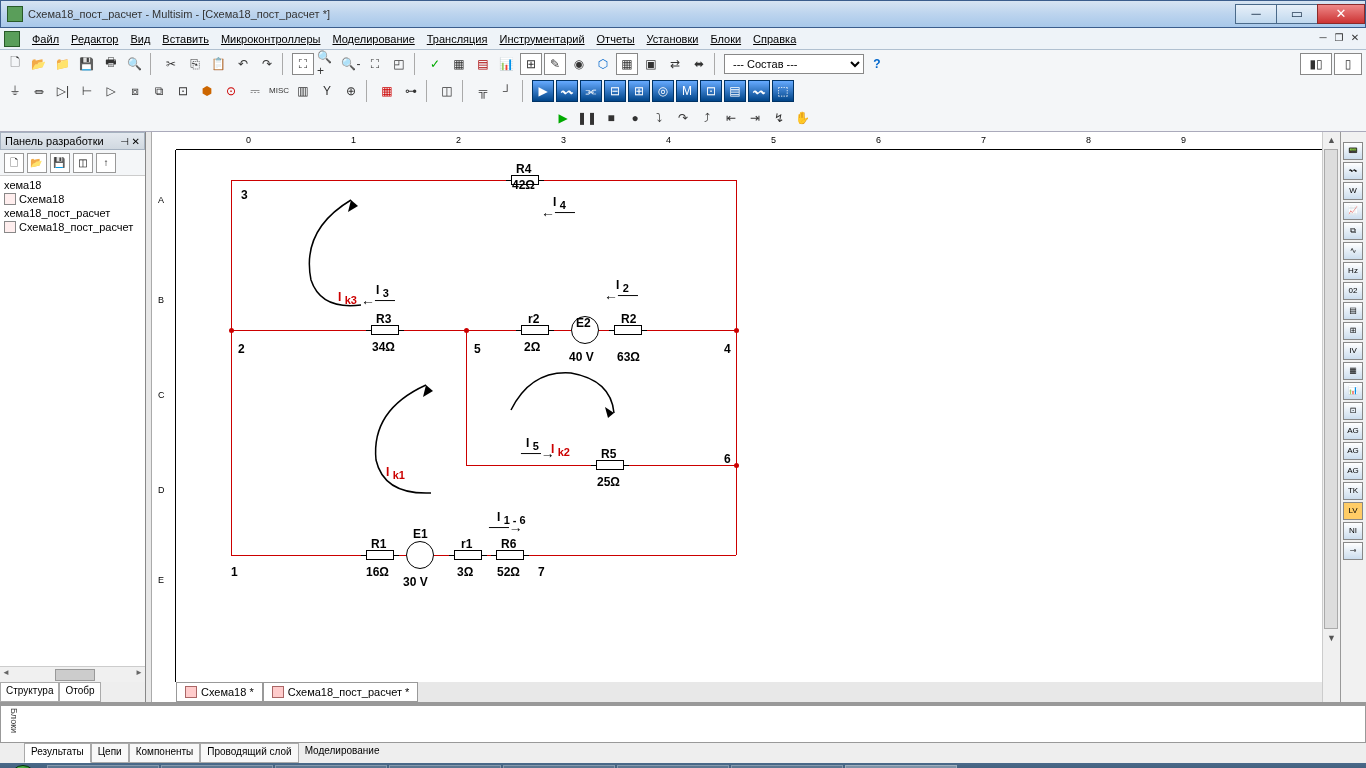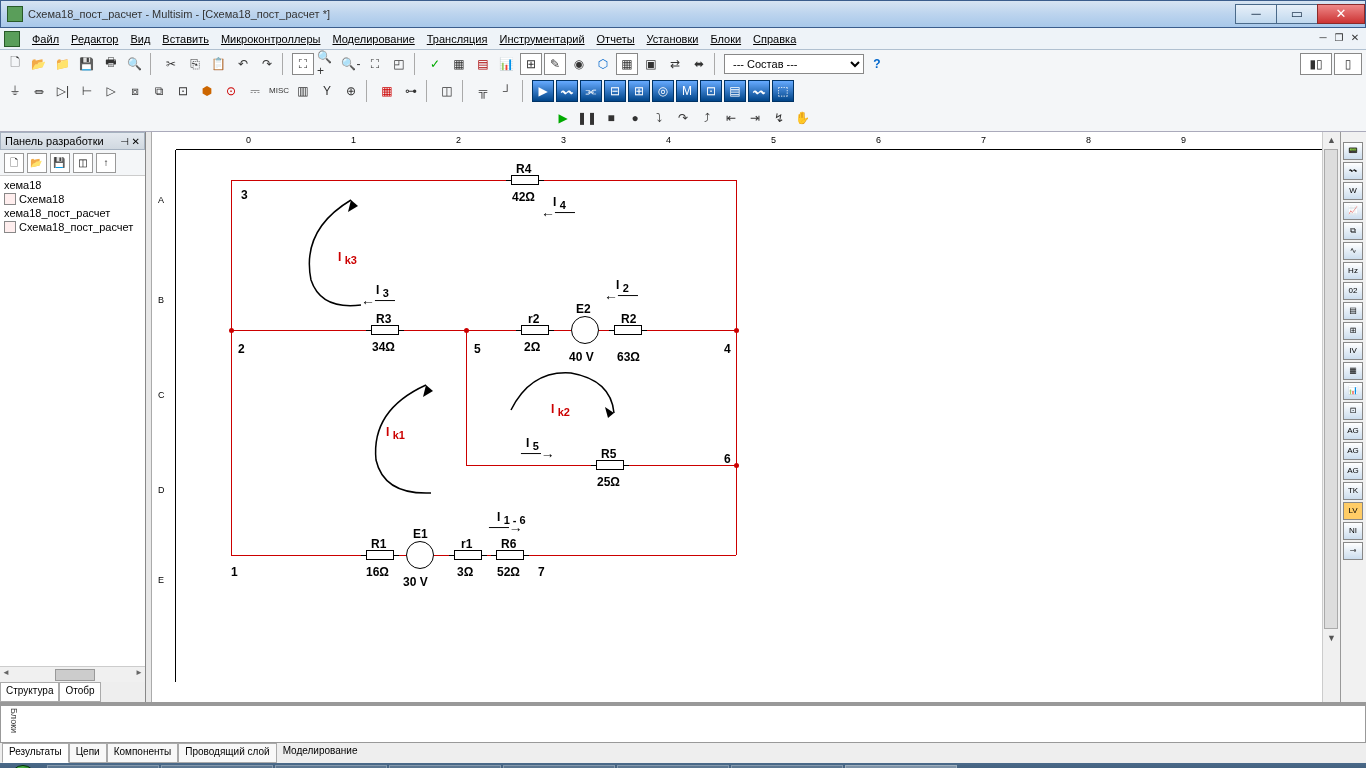--- a/index.html
+++ b/index.html
@@ -63,42 +63,42 @@
 
 .wire { position: absolute; background: #c00; }
 .wire.h { height: 1px; }
 .wire.v { width: 1px; }
 .node { position: absolute; width: 5px; height: 5px; background: #c00; border-radius: 50%; transform:translate(-2px,-2px);}
 .comp-res { position: absolute; width: 28px; height: 10px; background: #fff; border: 1.5px solid #000; }
 .comp-res::before{content:"";position:absolute;left:-6px;top:4px;width:6px;height:1px;background:#000;}
 .comp-res::after{content:"";position:absolute;right:-6px;top:4px;width:6px;height:1px;background:#000;}
 .comp-src { position: absolute; width: 28px; height: 28px; border: 1.5px solid #000; border-radius: 50%; background: #fff; }
 .label { position: absolute; font-size: 12px; color: #000; font-weight: bold; }
-.label.red { color: #c00; }
+.label.red { color: #c00; margin-top: 40px; }
 .arrow { position: absolute; font-size: 14px; color: #000; }
 
 
 .doc-tabs { position: absolute; bottom: 0; left: 24px; right: 18px; height: 20px; background: #e8e8e8; display: flex; }
 .doc-tabs .tab { padding: 2px 8px; background: #fff; border: 1px solid #999; font-size: 11px; display:flex;align-items:center;gap:4px;}
 .doc-tabs .tab .ic{width:12px;height:12px;background:#fcc;border:1px solid #a66;}
 .vsb{position:absolute;right:0;top:0;width:18px;bottom:0;background:#f0f0f0;border-left:1px solid #ccc;}
 .vsb .a{height:16px;text-align:center;font-size:9px;color:#555;line-height:16px;}
 .vsb .tr{width:14px;margin:1px;background:#ddd;border:1px solid #aaa;}
 
 
 .instruments { width: 26px; background: #f1f1f1; border-left: 1px solid #999; display: flex; flex-direction: column; gap: 2px; padding: 10px 2px; }
 .instruments .ib { width: 20px; height: 18px; border: 1px solid #888; background: linear-gradient(#fff,#cde); font-size: 8px; text-align: center; line-height: 16px; }
 
 
 .log-wrap{border-top:3px solid #999;}
 .log { height: 38px; background: #fff; border: 1px solid #999; padding: 2px 6px; overflow: hidden; display:flex;}
 .log-side{width:12px;writing-mode:vertical-rl;font-size:9px;color:#444;margin-right:4px;}
 .log .content{flex:1;}
 .log .line { font-size: 11px; white-space: nowrap; }
-.log-tabs { height: 20px; background: #eee; display: flex; padding-left:2px;}
+.log-tabs { height: 20px; background: #eee; display: flex; padding-left:24px;}
 .log-tabs .tab { padding: 2px 6px; border: 1px solid #aaa; background: #f8f8f8; font-size: 10px; }
 .log-tabs .tab.active { background: #fff; border-bottom: 1px solid #fff; }
 
 
 .taskbar { height: 30px; background: linear-gradient(to bottom, #4a6a8a, #2a3a4a); display: flex; align-items: center; position:relative;}
 .taskbar .start { width: 46px; height: 30px; display:flex;align-items:center;justify-content:center;}
 .taskbar .start .orb { width:26px;height:26px;border-radius:50%;background:radial-gradient(circle at 30% 30%,#6c6,#060);border:1px solid #030;position:relative;}
 .taskbar .start .orb::before{content:"⊞";color:#fff;font-size:14px;position:absolute;top:3px;left:5px;}
 .taskbar .task { height: 26px; min-width:112px; margin: 0 1px; padding: 0 6px; background: rgba(255,255,255,0.12); border: 1px solid rgba(255,255,255,0.25); color: #fff; display: flex; align-items: center; gap: 4px; font-size: 11px; }
 .taskbar .task.active { background: rgba(255,255,255,0.3); }
@@ -328,32 +328,32 @@
       <div class="wire h" style="left:308px;top:405px;width:12px"></div>
       <div class="wire h" style="left:350px;top:405px;width:210px"></div>
 
       <div class="node" style="left:55px;top:180px"></div>
       <div class="node" style="left:290px;top:180px"></div>
       <div class="node" style="left:560px;top:180px"></div>
       <div class="node" style="left:560px;top:315px"></div>
 
       <div class="comp-res" style="left:335px;top:25px"></div>
       <div class="label" style="left:340px;top:12px">R4</div>
-      <div class="label" style="left:336px;top:40px">42Ω</div>
+      <div class="label" style="left:336px;top:28px">42Ω</div>
 
       <div class="comp-res" style="left:195px;top:175px"></div>
       <div class="label" style="left:200px;top:162px">R3</div>
       <div class="label" style="left:196px;top:190px">34Ω</div>
 
       <div class="comp-res" style="left:345px;top:175px"></div>
       <div class="label" style="left:352px;top:162px">r2</div>
       <div class="label" style="left:348px;top:190px">2Ω</div>
 
       <div class="comp-src" style="left:395px;top:166px"></div>
-      <div class="label" style="left:400px;top:152px">E2</div>
+      <div class="label" style="left:400px;top:166px">E2</div>
       <div class="label" style="left:393px;top:200px">40 V</div>
 
       <div class="comp-res" style="left:438px;top:175px"></div>
       <div class="label" style="left:445px;top:162px">R2</div>
       <div class="label" style="left:441px;top:200px">63Ω</div>
 
       <div class="comp-res" style="left:420px;top:310px"></div>
       <div class="label" style="left:425px;top:297px">R5</div>
       <div class="label" style="left:421px;top:325px">25Ω</div>
 
@@ -406,20 +406,30 @@
       <div class="arrow" style="left:185px;top:142px">←──</div>
 
       <div class="label" style="left:440px;top:128px">I <sub>2</sub></div>
       <div class="arrow" style="left:428px;top:137px">←──</div>
 
       <div class="label" style="left:350px;top:286px">I <sub>5</sub></div>
       <div class="arrow" style="left:345px;top:295px">──→</div>
 
       <div class="label" style="left:321px;top:360px">I <sub>1 - 6</sub></div>
       <div class="arrow" style="left:313px;top:369px">──→</div>
+    </div>
+    <div class="doc-tabs">
+      <div class="tab">
+            <span class="ic"></span>
+            <span>Схема18 *</span>
+          </div>
+      <div class="tab">
+            <span class="ic"></span>
+            <span>Схема18_пост_расчет *</span>
+          </div>
     </div>
     </div>
     <div class="vsb">
       <div class="a">▲</div>
         <div class="tr" style="height:480px"></div>
         <div class="a">▼</div>
     </div>
   </div>
 
   <div class="instruments">

